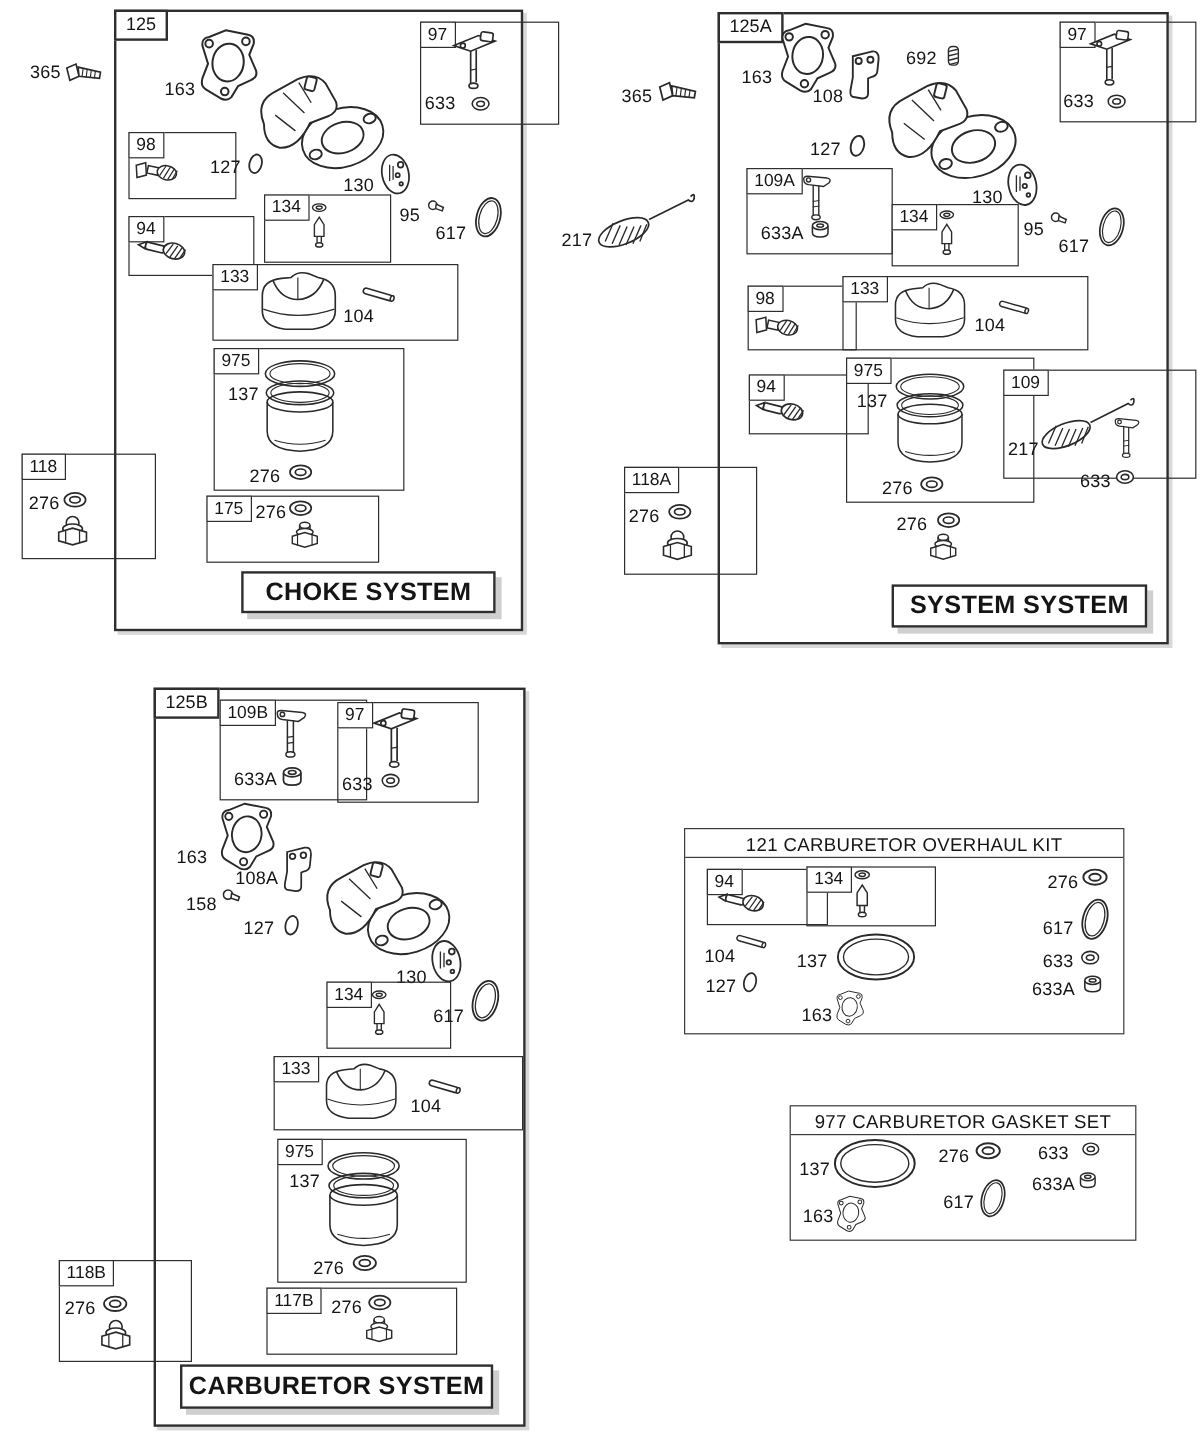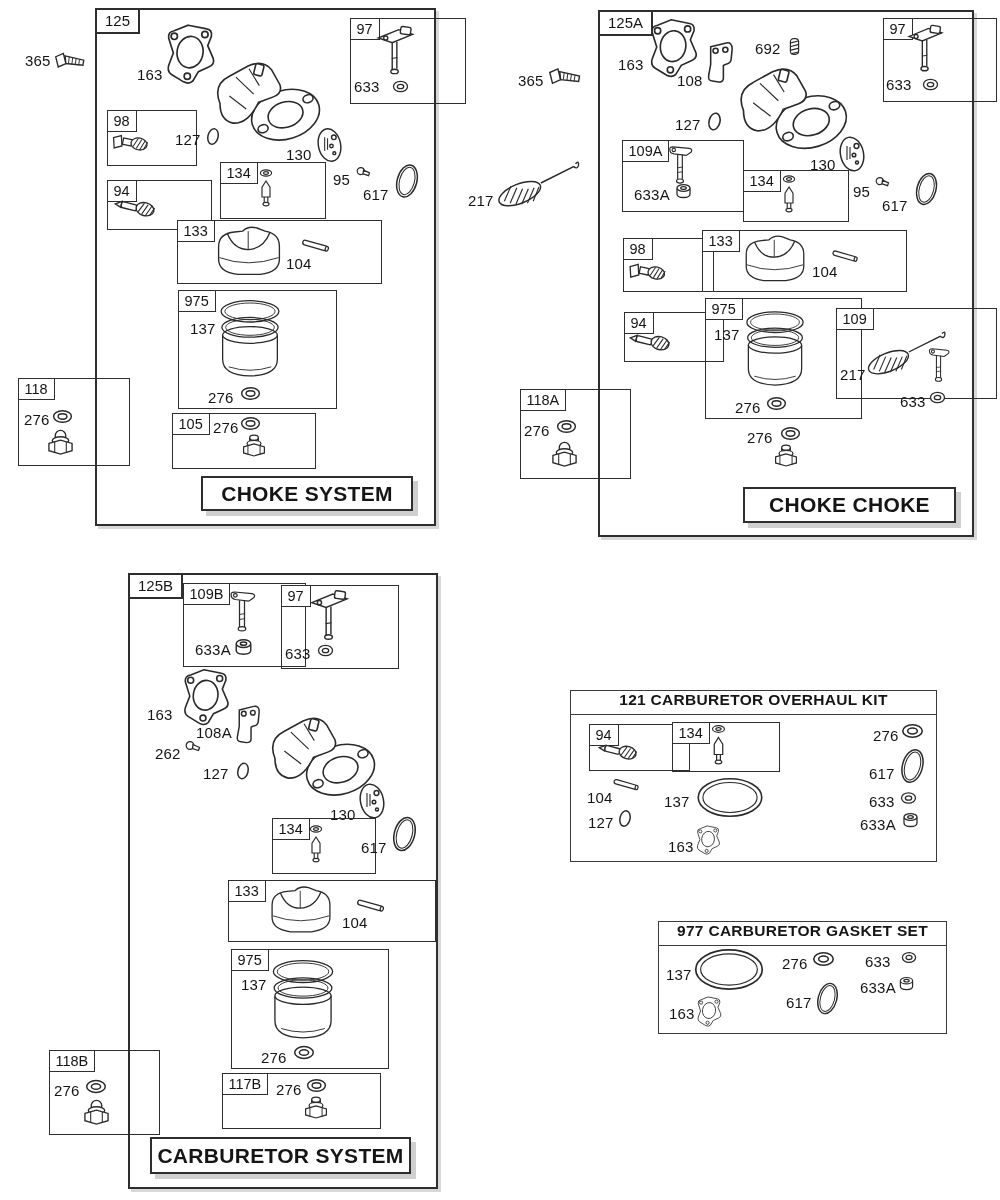--- a/index.html
+++ b/index.html
@@ -9,21 +9,21 @@
   .pbox{position:absolute;border:1.5px solid #2e2e2e;background:transparent;padding-left:42px;}
   .tag{position:absolute;left:-2px;top:-2px;background:#fff;border:2px solid #2e2e2e;
        font-size:15px;line-height:20px;padding:1px 8px;white-space:nowrap;}
   .pbox>.tag{border-width:1.5px;left:-1.5px;top:-1.5px;padding:0 6px;font-size:14.5px;}
   .callout{position:absolute;font-size:15px;white-space:nowrap;letter-spacing:.2px;}
   .icon{position:absolute;}
   .sys-title{position:absolute;border:2px solid #2e2e2e;background:#fff;box-shadow:5px 5px 0 #cfcfcf;
        display:flex;align-items:center;justify-content:center;font-weight:bold;font-size:21px;letter-spacing:.3px;}
   .kit-box{position:absolute;border:1.5px solid #3a3a3a;background:#fff;}
   .kit-title{position:absolute;left:0;right:0;top:0;height:23px;border-bottom:1.5px solid #3a3a3a;
-       display:flex;align-items:flex-start;justify-content:center;font-size:15.5px;letter-spacing:.3px;font-weight:bold;}
+       display:flex;align-items:flex-end;justify-content:center;font-size:15.5px;letter-spacing:.3px;}
   svg.defs{position:absolute;width:0;height:0;overflow:hidden;}
 </style>
 </head>
 <body>
 
 <div class="stage">
 
 <svg class="defs" aria-hidden="true">
 <defs>
   <symbol id="s-screw" viewBox="0 0 40 28">
@@ -294,21 +294,21 @@
 </div>
 <span class="callout" style="left:190px;top:320px">137</span>
 <svg class="icon" style="left:212px;top:293px;width:76px;height:96px">
       <use href="#s-bowl"></use>
     </svg>
 <span class="callout" style="left:208px;top:389px">276</span>
 <svg class="icon" style="left:240px;top:386px;width:21px;height:15px">
       <use href="#s-washer"></use>
     </svg>
 <div class="pbox" style="left:172px;top:413px;width:100px;height:54px">
-  <div class="tag"><span>105</span></div>
+  <div class="tag"><span>175</span></div>
 </div>
 <span class="callout" style="left:213px;top:419px">276</span>
 <svg class="icon" style="left:240px;top:416px;width:21px;height:15px">
       <use href="#s-washer"></use>
     </svg>
 <svg class="icon" style="left:241px;top:433px;width:26px;height:26px">
       <use href="#s-bowl-nut"></use>
     </svg>
 <div class="sys-title" style="left:201px;top:476px;width:208px;height:31px">
       <span>CHOKE SYSTEM</span>
@@ -440,21 +440,21 @@
       <use href="#s-seal"></use>
     </svg>
 <span class="callout" style="left:747px;top:429px">276</span>
 <svg class="icon" style="left:780px;top:426px;width:21px;height:15px">
       <use href="#s-washer"></use>
     </svg>
 <svg class="icon" style="left:773px;top:443px;width:26px;height:26px">
       <use href="#s-bowl-nut"></use>
     </svg>
 <div class="sys-title" style="left:743px;top:487px;width:209px;height:32px">
-      <span>CHOKE CHOKE</span>
+      <span>SYSTEM SYSTEM</span>
     </div>
 
 <div class="gbox" style="left:128px;top:573px;width:306px;height:612px">
   <div class="tag"><span>125B</span></div>
 </div>
 <div class="pbox" style="left:183px;top:583px;width:79px;height:82px">
   <div class="tag"><span>109B</span></div>
 </div>
 <svg class="icon" style="left:227px;top:587px;width:30px;height:50px">
       <use href="#s-choke-shaft"></use>
@@ -474,21 +474,21 @@
       <use href="#s-seal"></use>
     </svg>
 <span class="callout" style="left:147px;top:706px">163</span>
 <svg class="icon" style="left:180px;top:668px;width:53px;height:58px">
       <use href="#s-gasket"></use>
     </svg>
 <span class="callout" style="left:196px;top:724px">108A</span>
 <svg class="icon" style="left:232px;top:703px;width:29px;height:43px">
       <use href="#s-plate"></use>
     </svg>
-<span class="callout" style="left:155px;top:745px">262</span>
+<span class="callout" style="left:155px;top:745px">158</span>
 <svg class="icon" style="left:185px;top:740px;width:16px;height:13px">
       <use href="#s-screw-sm"></use>
     </svg>
 <span class="callout" style="left:203px;top:765px">127</span>
 <svg class="icon" style="left:236px;top:761px;width:14px;height:20px">
       <use href="#s-oring-sm"></use>
     </svg>
 <svg class="icon" style="left:260px;top:711px;width:118px;height:93px">
       <use href="#s-carb"></use>
     </svg>

